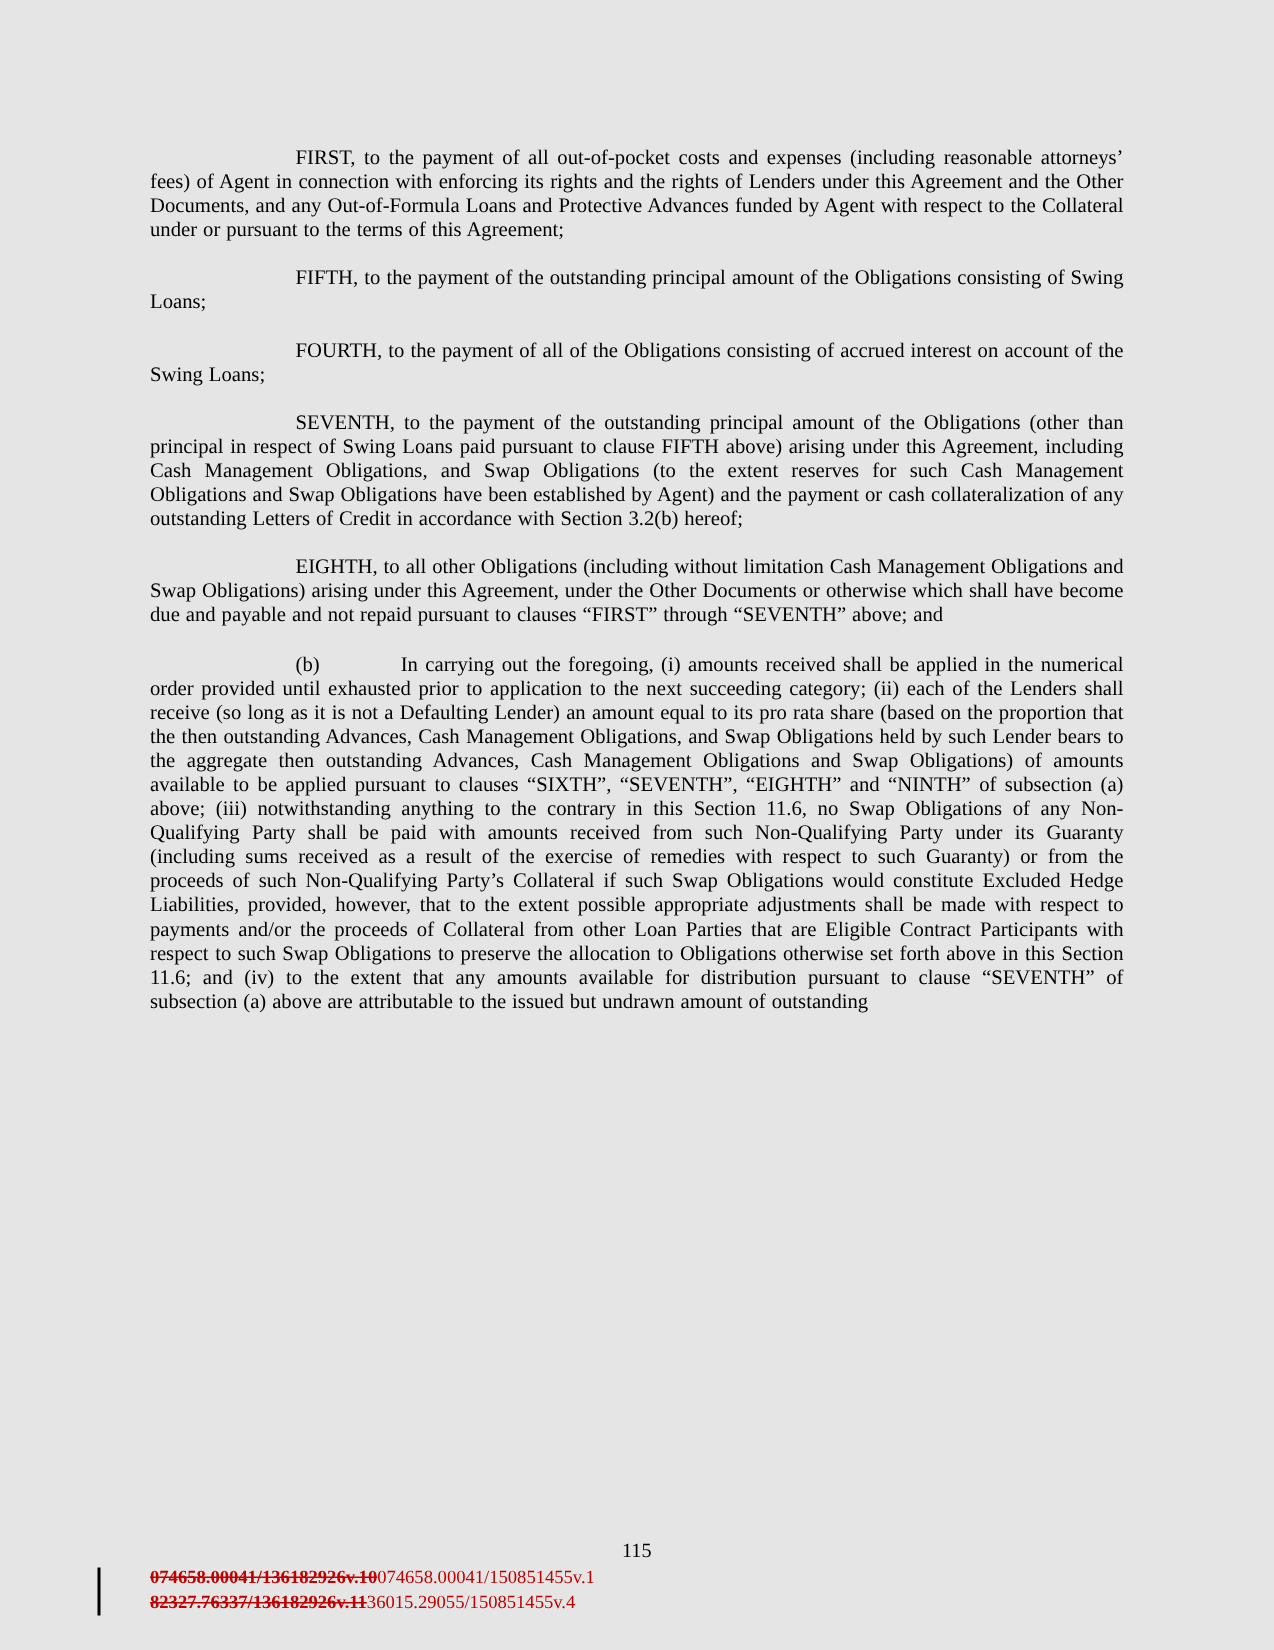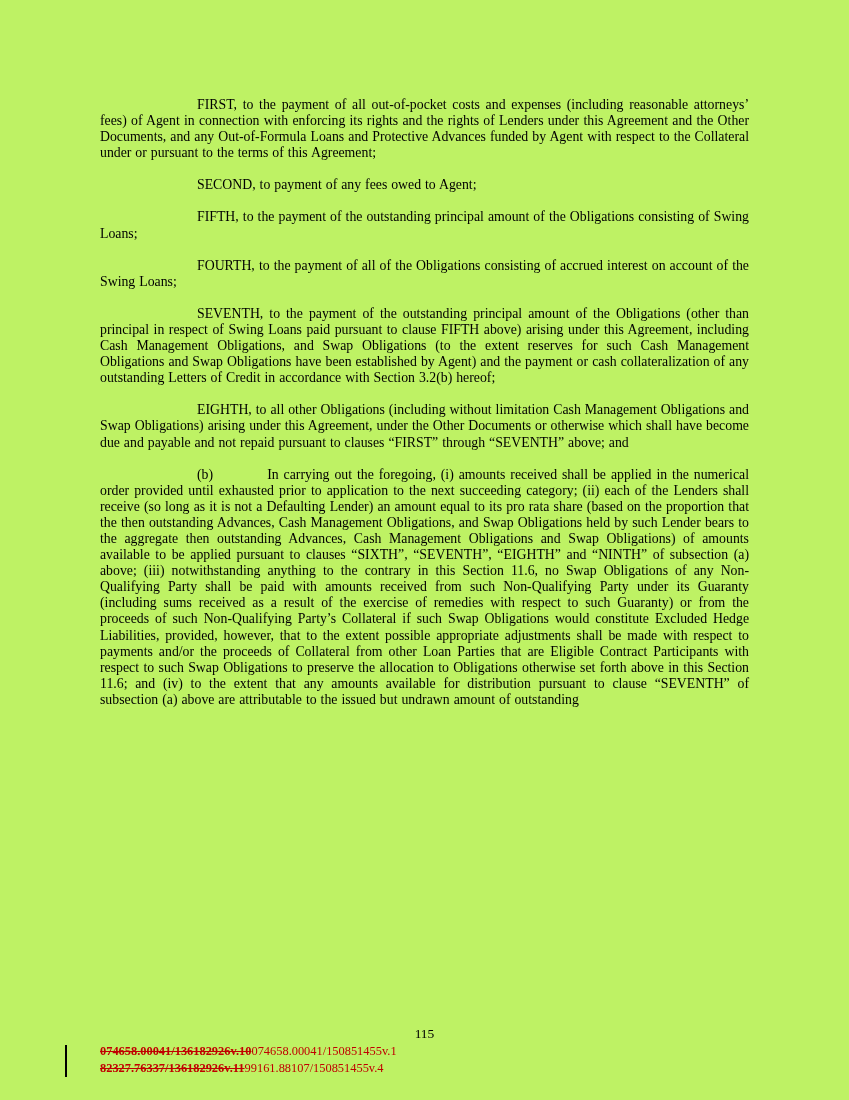--- a/index.html
+++ b/index.html
@@ -10,21 +10,21 @@
     position: relative;
     font-family: "Liberation Serif", serif;
     color: #000;
     overflow: hidden;
   }
   .page {
     position: absolute;
     left: 0; top: 0;
     width: 849px;
     height: 1100px;
-    background: #bef264;
+    background: #e5e5e5;
   }
   .content {
     position: absolute;
     left: 100px;
     top: 97px;
     width: 649px;
   }
   .para {
     font-size: 13.8px;
     line-height: 16.1px;
@@ -66,29 +66,28 @@
     background: #000;
   }
 </style>
 </head>
 <body>
 
 <div class="page">
 
   <div class="content">
     <p class="para">FIRST, to the payment of all out-of-pocket costs and expenses (including reasonable attorneys’ fees) of Agent in connection with enforcing its rights and the rights of Lenders under this Agreement and the Other Documents, and any Out-of-Formula Loans and Protective Advances funded by Agent with respect to the Collateral under or pursuant to the terms of this Agreement;</p>
-    <p class="para">SECOND, to payment of any fees owed to Agent;</p>
     <p class="para">FIFTH, to the payment of the outstanding principal amount of the Obligations consisting of Swing Loans;</p>
     <p class="para">FOURTH, to the payment of all of the Obligations consisting of accrued interest on account of the Swing Loans;</p>
     <p class="para">SEVENTH, to the payment of the outstanding principal amount of the Obligations (other than principal in respect of Swing Loans paid pursuant to clause FIFTH above) arising under this Agreement, including Cash Management Obligations, and Swap Obligations (to the extent reserves for such Cash Management Obligations and Swap Obligations have been established by Agent) and the payment or cash collateralization of any outstanding Letters of Credit in accordance with Section 3.2(b) hereof;</p>
     <p class="para">EIGHTH, to all other Obligations (including without limitation Cash Management Obligations and Swap Obligations) arising under this Agreement, under the Other Documents or otherwise which shall have become due and payable and not repaid pursuant to clauses “FIRST” through “SEVENTH” above; and</p>
     <p class="para">(b)&nbsp;&nbsp;&nbsp;&nbsp;&nbsp;&nbsp;&nbsp;&nbsp;&nbsp;&nbsp; In carrying out the foregoing, (i) amounts received shall be applied in the numerical order provided until exhausted prior to application to the next succeeding category; (ii) each of the Lenders shall receive (so long as it is not a Defaulting Lender) an amount equal to its pro rata share (based on the proportion that the then outstanding Advances, Cash Management Obligations, and Swap Obligations held by such Lender bears to the aggregate then outstanding Advances, Cash Management Obligations and Swap Obligations) of amounts available to be applied pursuant to clauses “SIXTH”, “SEVENTH”, “EIGHTH” and “NINTH” of subsection (a) above; (iii) notwithstanding anything to the contrary in this Section 11.6, no Swap Obligations of any Non-Qualifying Party shall be paid with amounts received from such Non-Qualifying Party under its Guaranty (including sums received as a result of the exercise of remedies with respect to such Guaranty) or from the proceeds of such Non-Qualifying Party’s Collateral if such Swap Obligations would constitute Excluded Hedge Liabilities, provided, however, that to the extent possible appropriate adjustments shall be made with respect to payments and/or the proceeds of Collateral from other Loan Parties that are Eligible Contract Participants with respect to such Swap Obligations to preserve the allocation to Obligations otherwise set forth above in this Section 11.6; and (iv) to the extent that any amounts available for distribution pursuant to clause “SEVENTH” of subsection (a) above are attributable to the issued but undrawn amount of outstanding</p>
   </div>
 
   <div class="page-number">115</div>
 
   <div class="footer">
     <div class="change-bar"></div>
     <div class="footer-line"><span class="del">074658.00041/136182926v.10</span><span class="ins">074658.00041/150851455v.1</span></div>
-    <div class="footer-line"><span class="del">82327.76337/136182926v.11</span><span class="ins">99161.88107/150851455v.4</span></div>
+    <div class="footer-line"><span class="del">82327.76337/136182926v.11</span><span class="ins">36015.29055/150851455v.4</span></div>
   </div>
 
 </div>
 
 </body></html>

